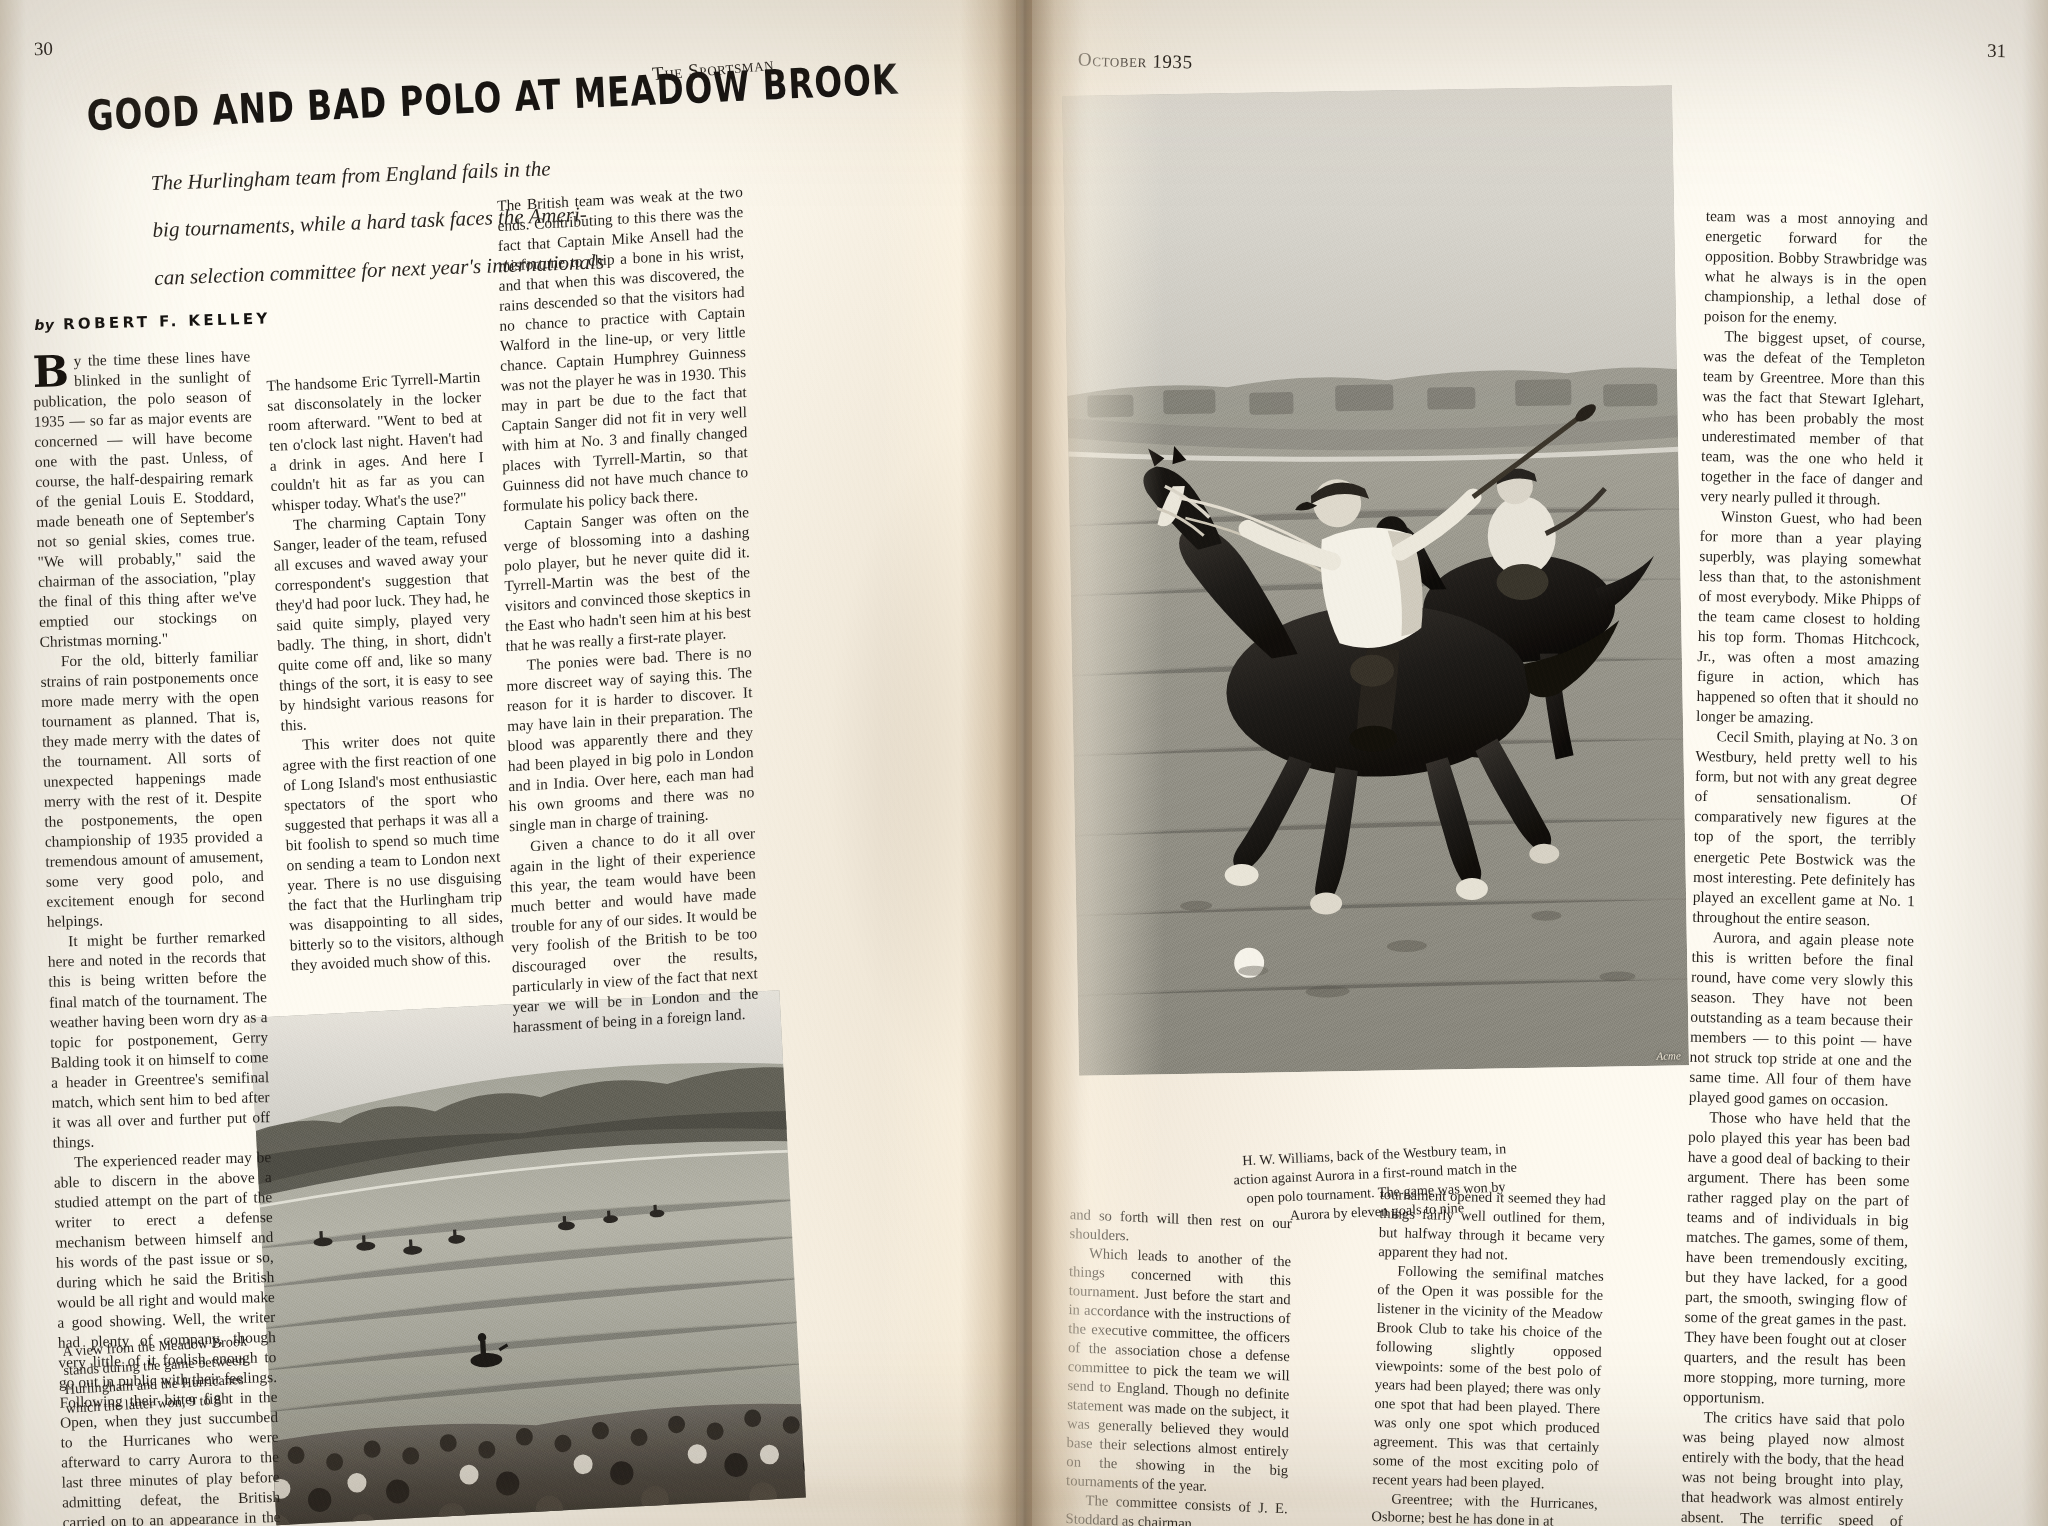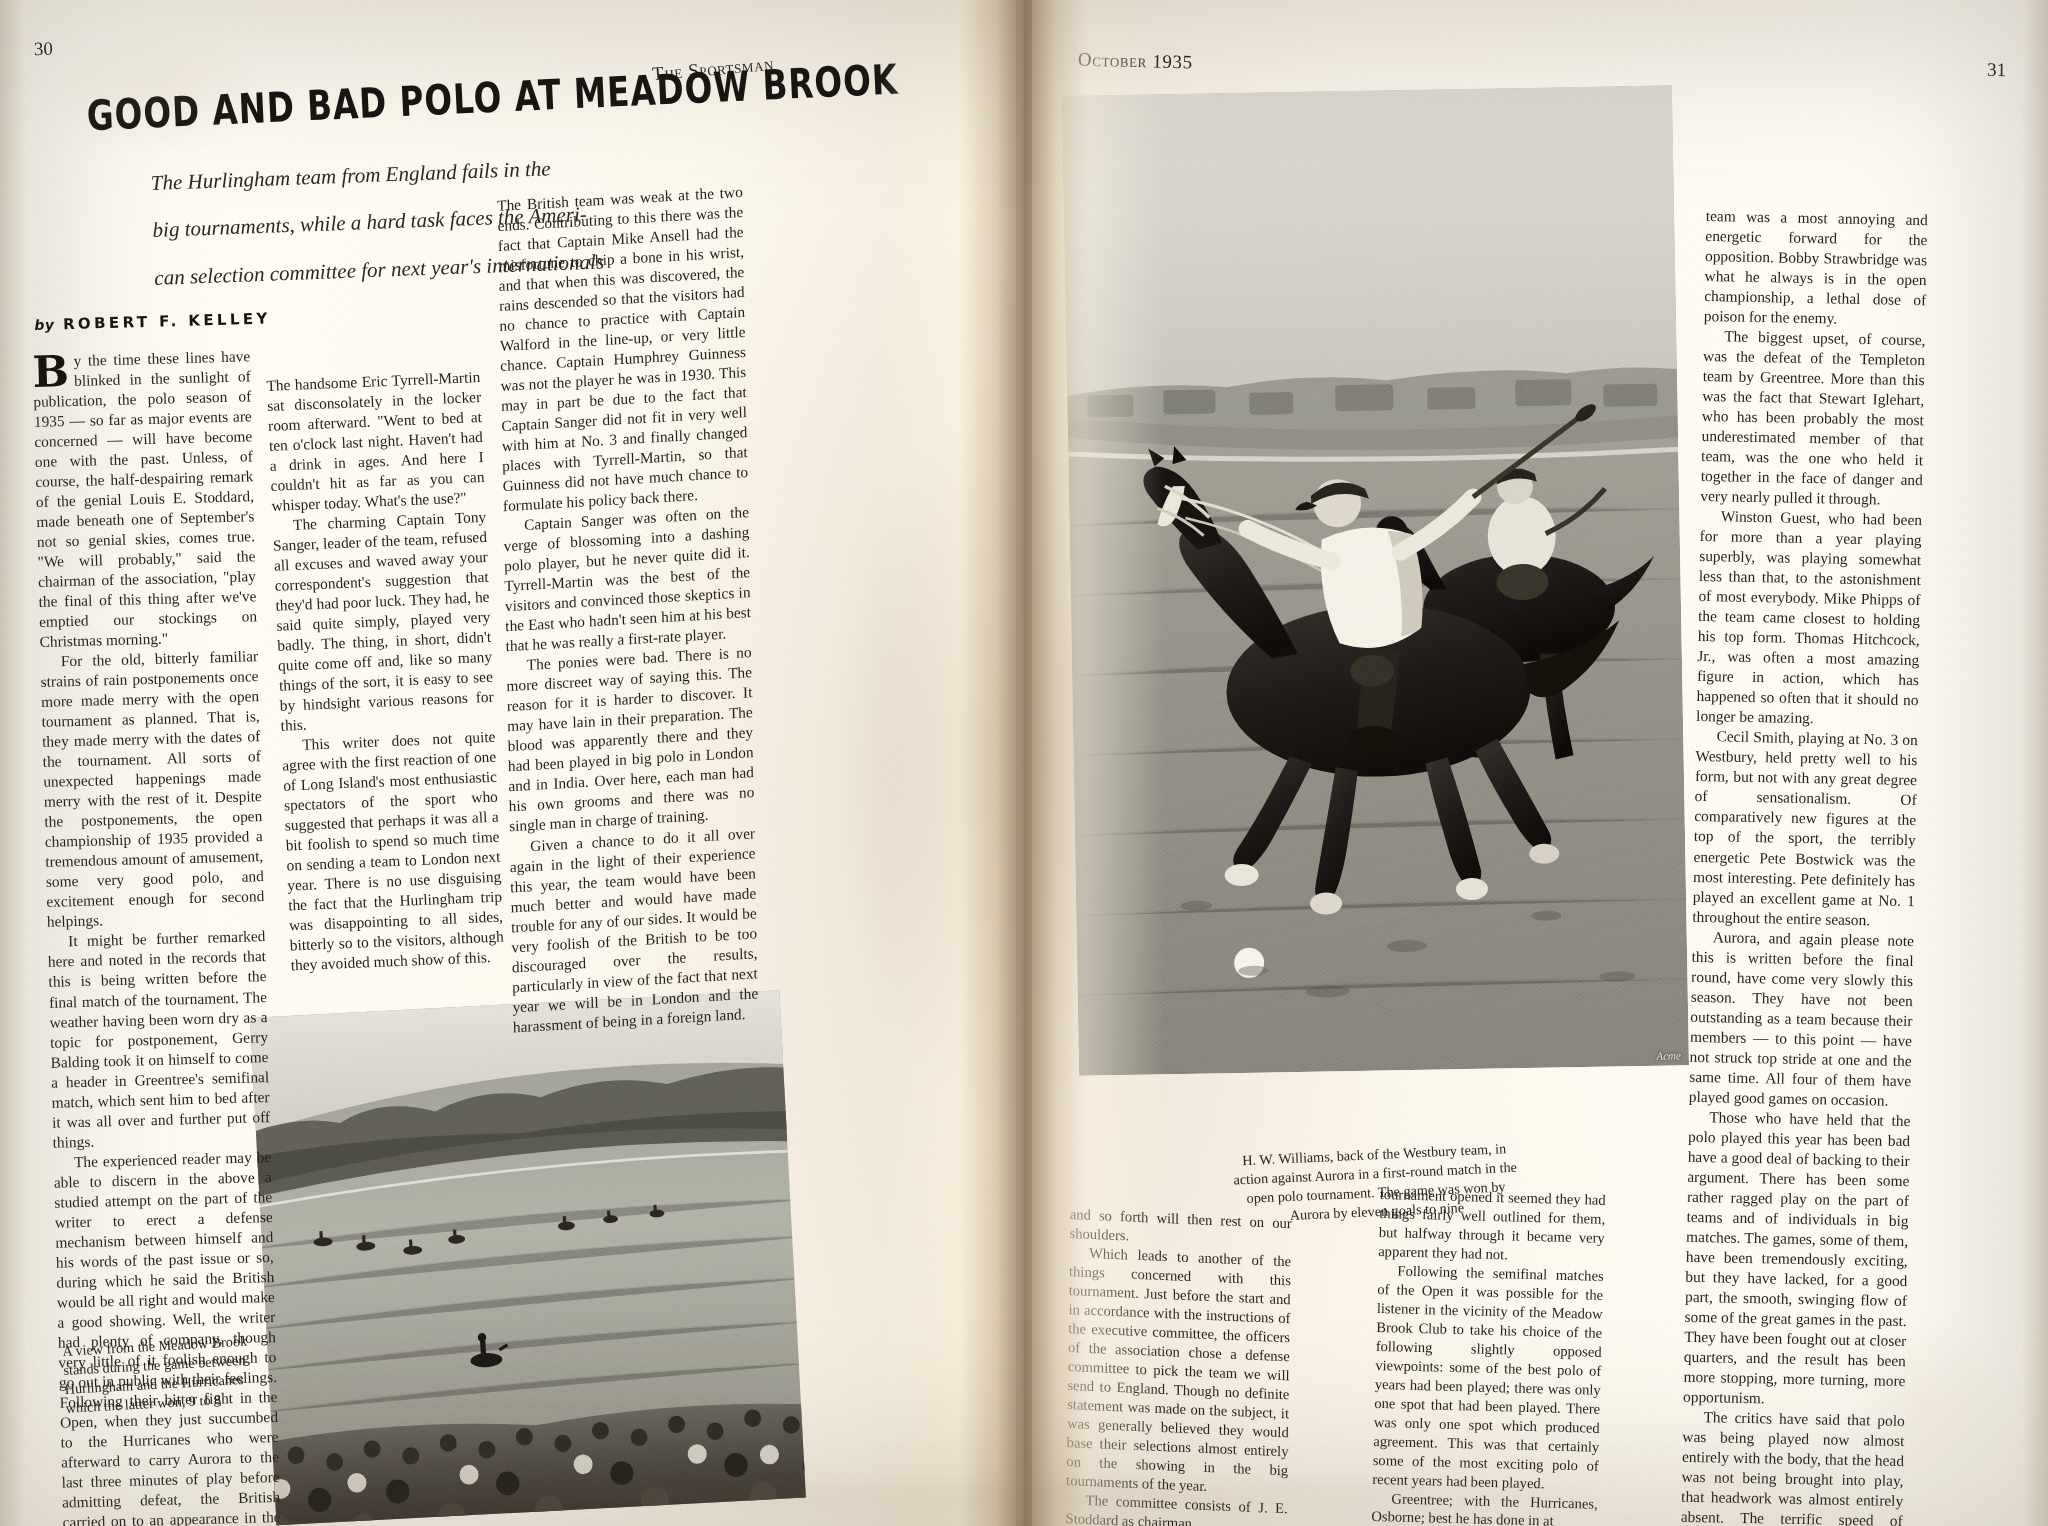--- a/index.html
+++ b/index.html
@@ -45,21 +45,21 @@
     pointer-events:none;}
 
   
   .edge{position:absolute;top:0;height:1526px;width:26px;z-index:37;pointer-events:none;}
   #edge-l{left:0;background:linear-gradient(90deg,rgba(160,140,110,.30),rgba(0,0,0,0));}
   #edge-r{left:2022px;background:linear-gradient(270deg,rgba(160,140,110,.30),rgba(0,0,0,0));}
 
   
   .folio{position:absolute;font-size:19px;color:#2a2622;z-index:20;}
   #folio-left{left:34px;top:38px;transform:rotate(-1.1deg);}
-  #folio-right{left:1987px;top:40px;transform:rotate(.9deg);margin-top:19px;}
+  #folio-right{left:1987px;top:40px;transform:rotate(.9deg);}
   .runhead{position:absolute;z-index:20;font-size:19px;letter-spacing:.6px;color:#231f1b;}
   #runhead-left{left:652px;top:58px;transform:rotate(-5deg);}
   #runhead-right{left:1078px;top:50px;transform:rotate(1.4deg);}
   .sc{font-variant:small-caps;}
 
   
   #headline{position:absolute;left:86px;top:72px;width:640px;z-index:21;
     font-family:"DejaVu Sans",sans-serif;font-weight:bold;
     font-size:34px;letter-spacing:1px;color:#141210;
     transform:rotate(-2.6deg);transform-origin:left top;

